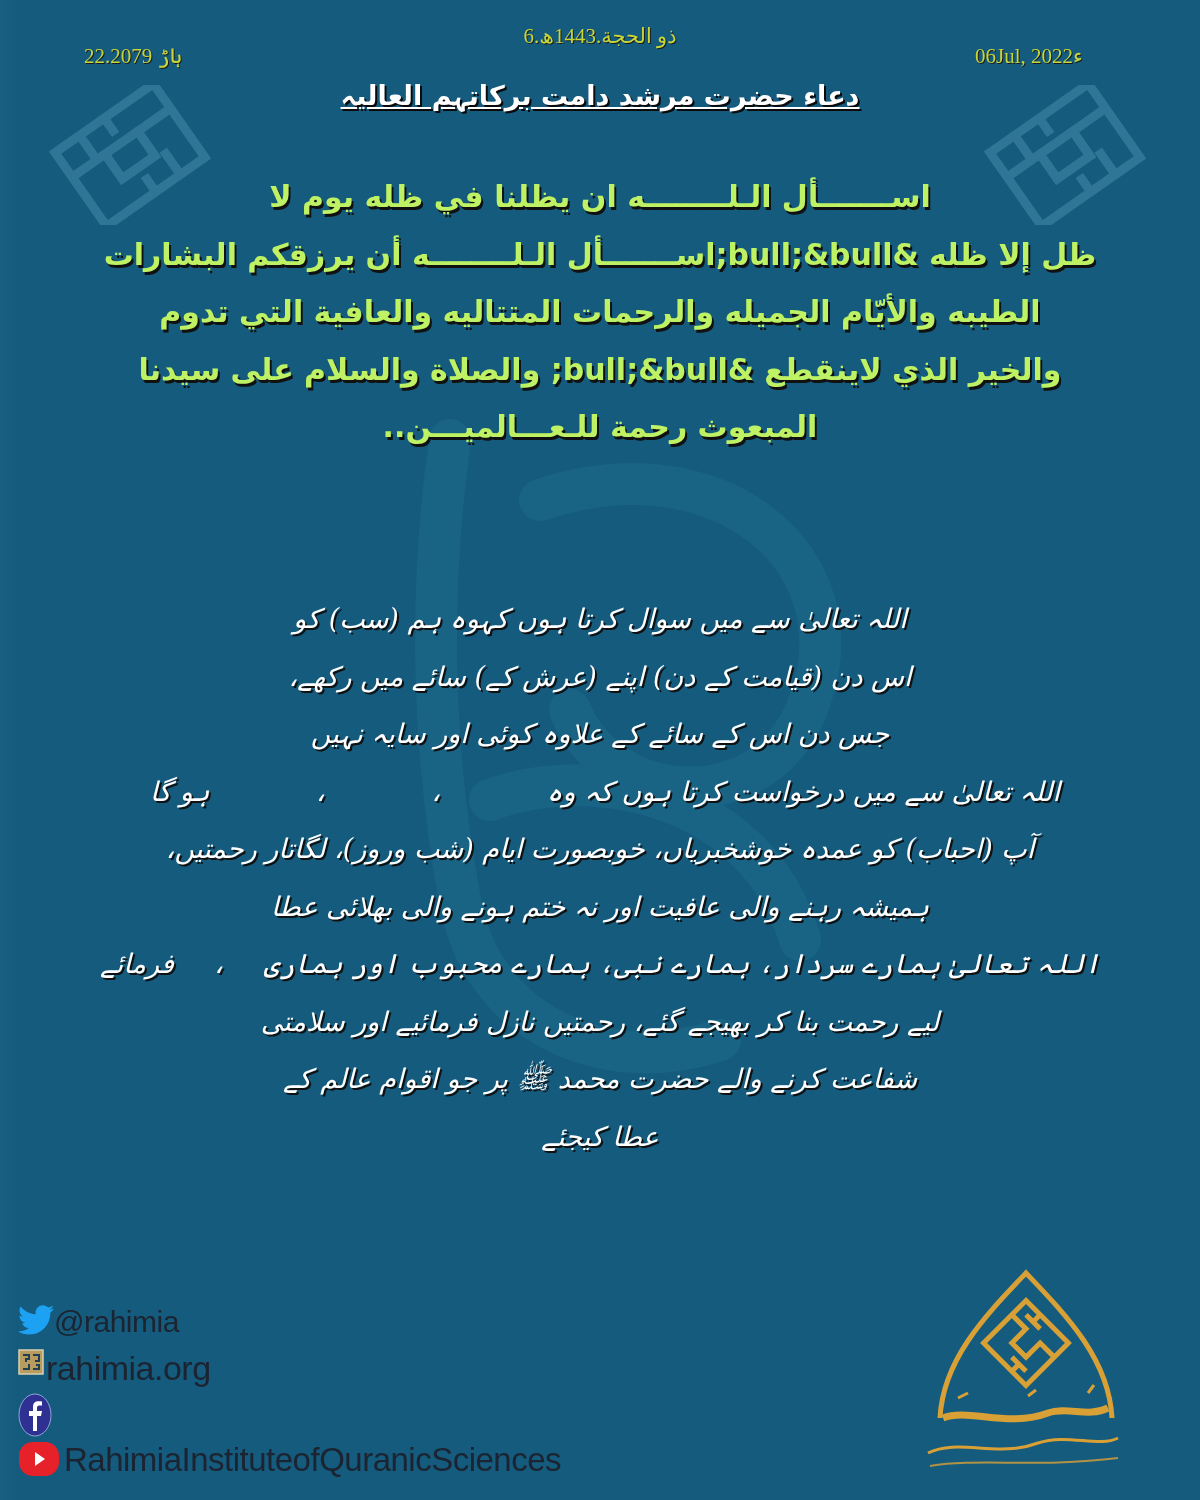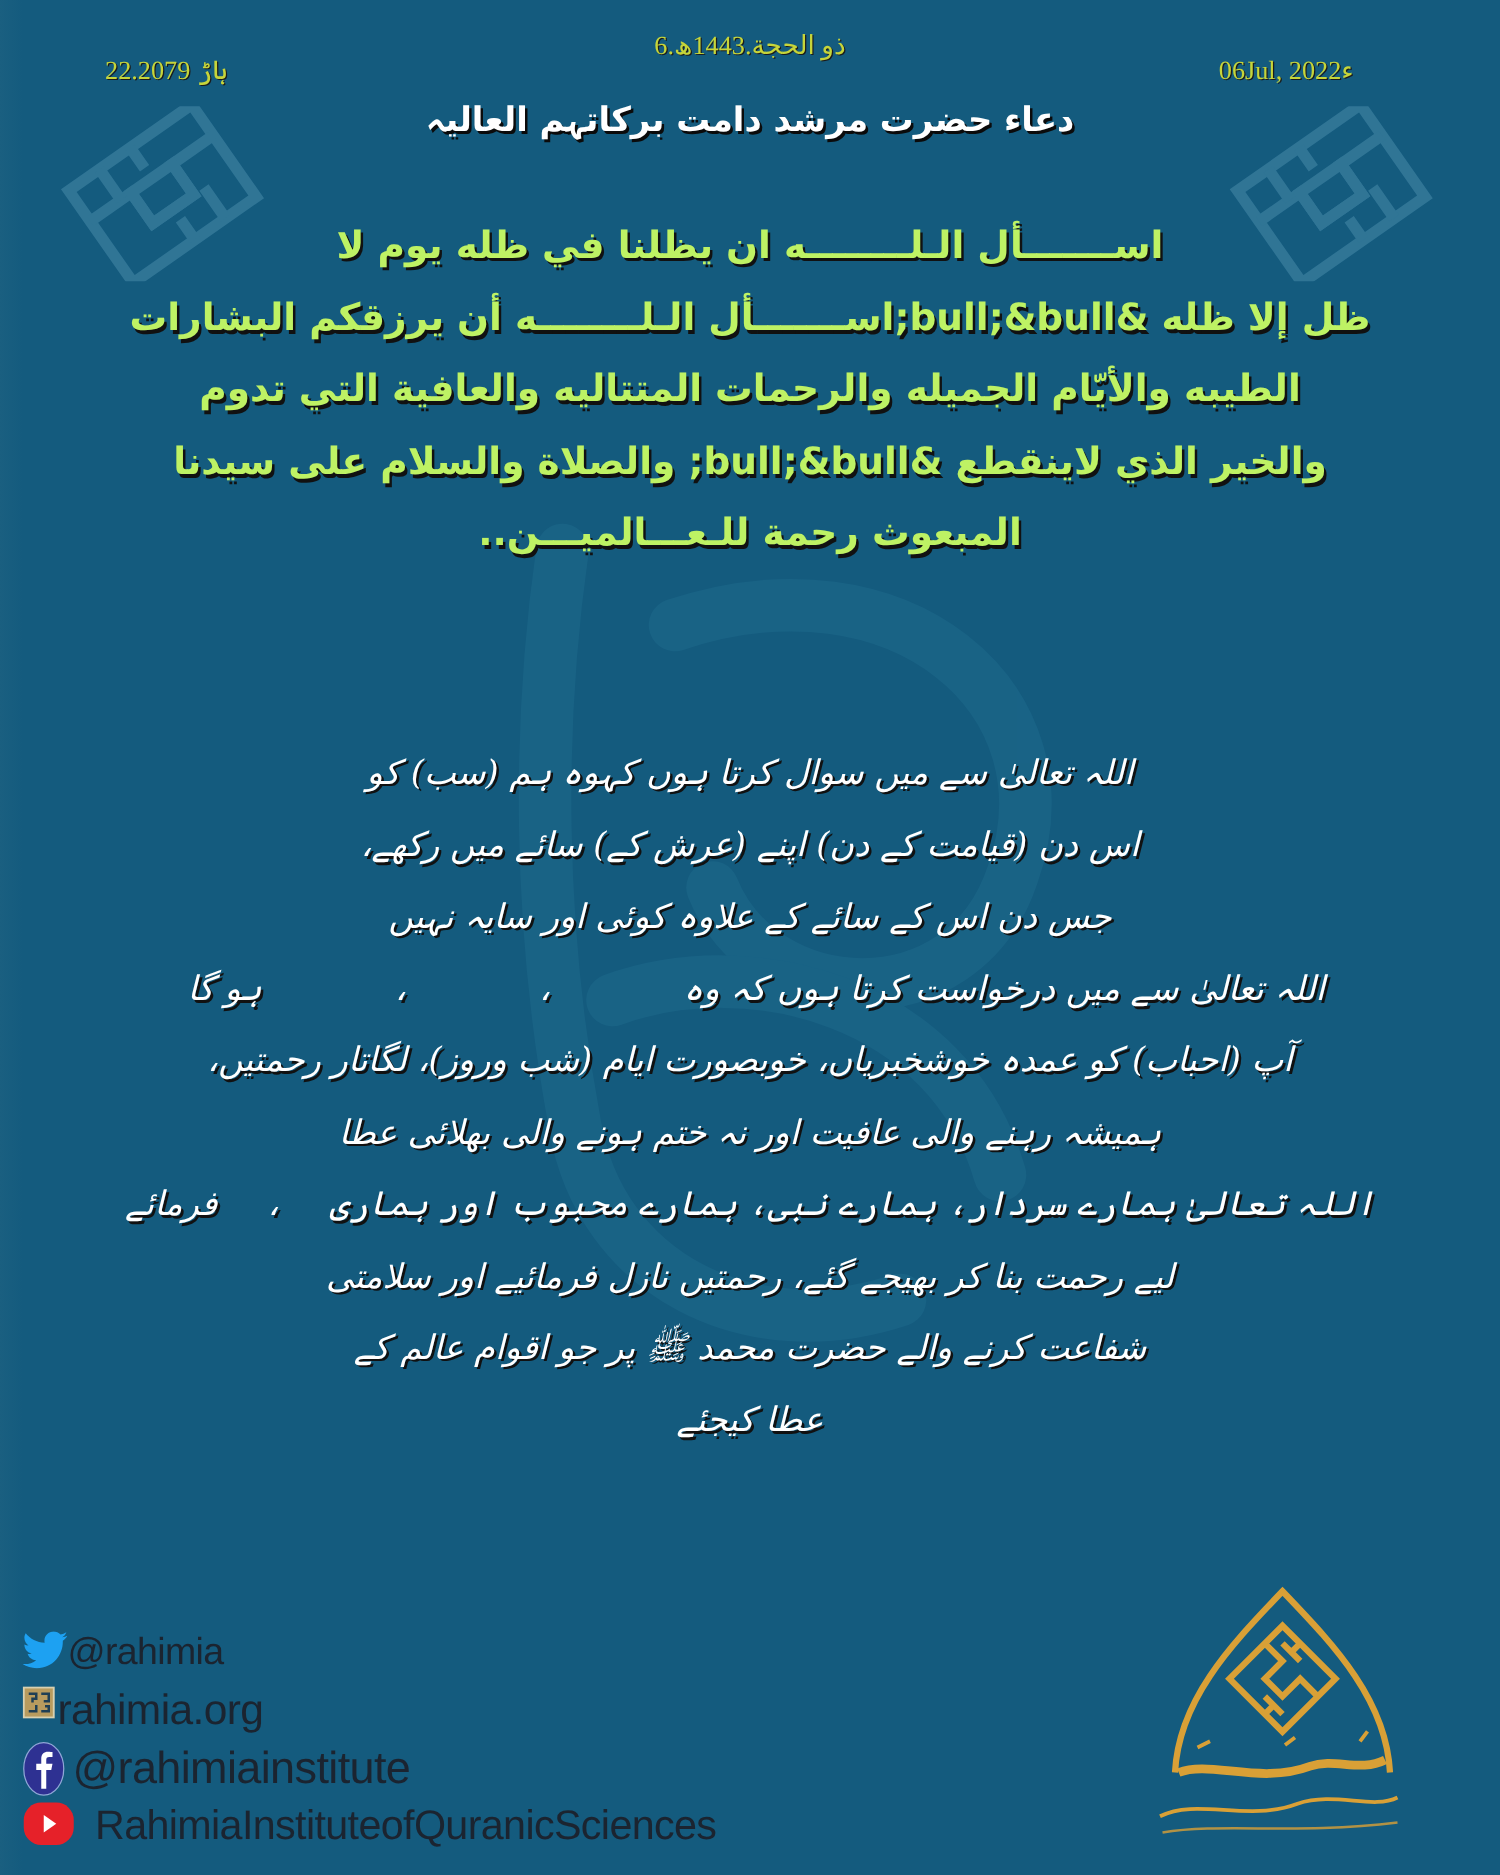--- a/index.html
+++ b/index.html
@@ -29,20 +29,21 @@
     }
     .date-hijri { left: 0; width: 1200px; text-align: center; top: 24px; }
     .date-bikrami { left: 84px; top: 44px; }
     .date-gregorian { left: 975px; top: 44px; }
 
     .title {
       position: absolute; top: 80px; left: 0; width: 1200px; text-align: center;
       font-family: "DejaVu Sans", sans-serif; font-weight: bold;
       font-size: 27px; color: #ffffff; direction: rtl;
       text-shadow: 2px 2px 0 #0b0b0b;
+      text-decoration: underline;
     }
 
     .arabic-block {
       position: absolute; top: 168px; left: 100px; width: 1000px;
       direction: rtl; text-align: center;
     }
     .arabic-line {
       font-family: "DejaVu Sans", sans-serif; font-weight: bold;
       font-size: 30px; line-height: 57.5px; color: #bef264;
       text-shadow: 2px 3px 0 #111;
@@ -153,23 +154,22 @@
       <rect x="1" y="1" width="24" height="24" fill="#b89b5e" stroke="#d8d0b0" stroke-width="1.5"></rect>
       <path d="M5 6h6v4H8v3M15 6h6v6h-4M5 20h6v-5M15 20h6v-4h-3" fill="none" stroke="#1f3f55" stroke-width="2"></path>
     </svg>
     <span class="social-text">rahimia.org</span>
   </div>
   <div class="social-item fb" style="height:48px;">
     <svg class="icon" width="34" height="44" viewBox="0 0 34 44" style="margin-right:6px;">
       <ellipse cx="17" cy="22" rx="16" ry="21" fill="#2e3192" stroke="#8fa6d6" stroke-width="1"></ellipse>
       <path d="M19 38V23h4l1-5h-5v-3c0-1.5.5-2.5 2.5-2.5H24V8.5c-.5 0-2-.2-3.5-.2-3.5 0-5.5 2-5.5 5.7V18h-4v5h4v15z" fill="#ffffff"></path>
     </svg>
-    <span class="social-text">@rahimiainstitute</span>
   </div>
-  <div class="social-item yt" style="height:48px;gap:12px;">
+  <div class="social-item yt" style="height:48px;">
     <svg class="icon" width="42" height="36" viewBox="0 0 42 36" style="margin-right:4px;">
       <rect x="1" y="1" width="40" height="34" rx="14" fill="#e62129"></rect>
       <path d="M17 11l10 7-10 7z" fill="#ffffff"></path>
     </svg>
     <span class="social-text">RahimiaInstituteofQuranicSciences</span>
   </div>
 </div>
 
 <svg class="logo" viewBox="0 0 216 210">
   <g fill="none" stroke="#d9a036">

